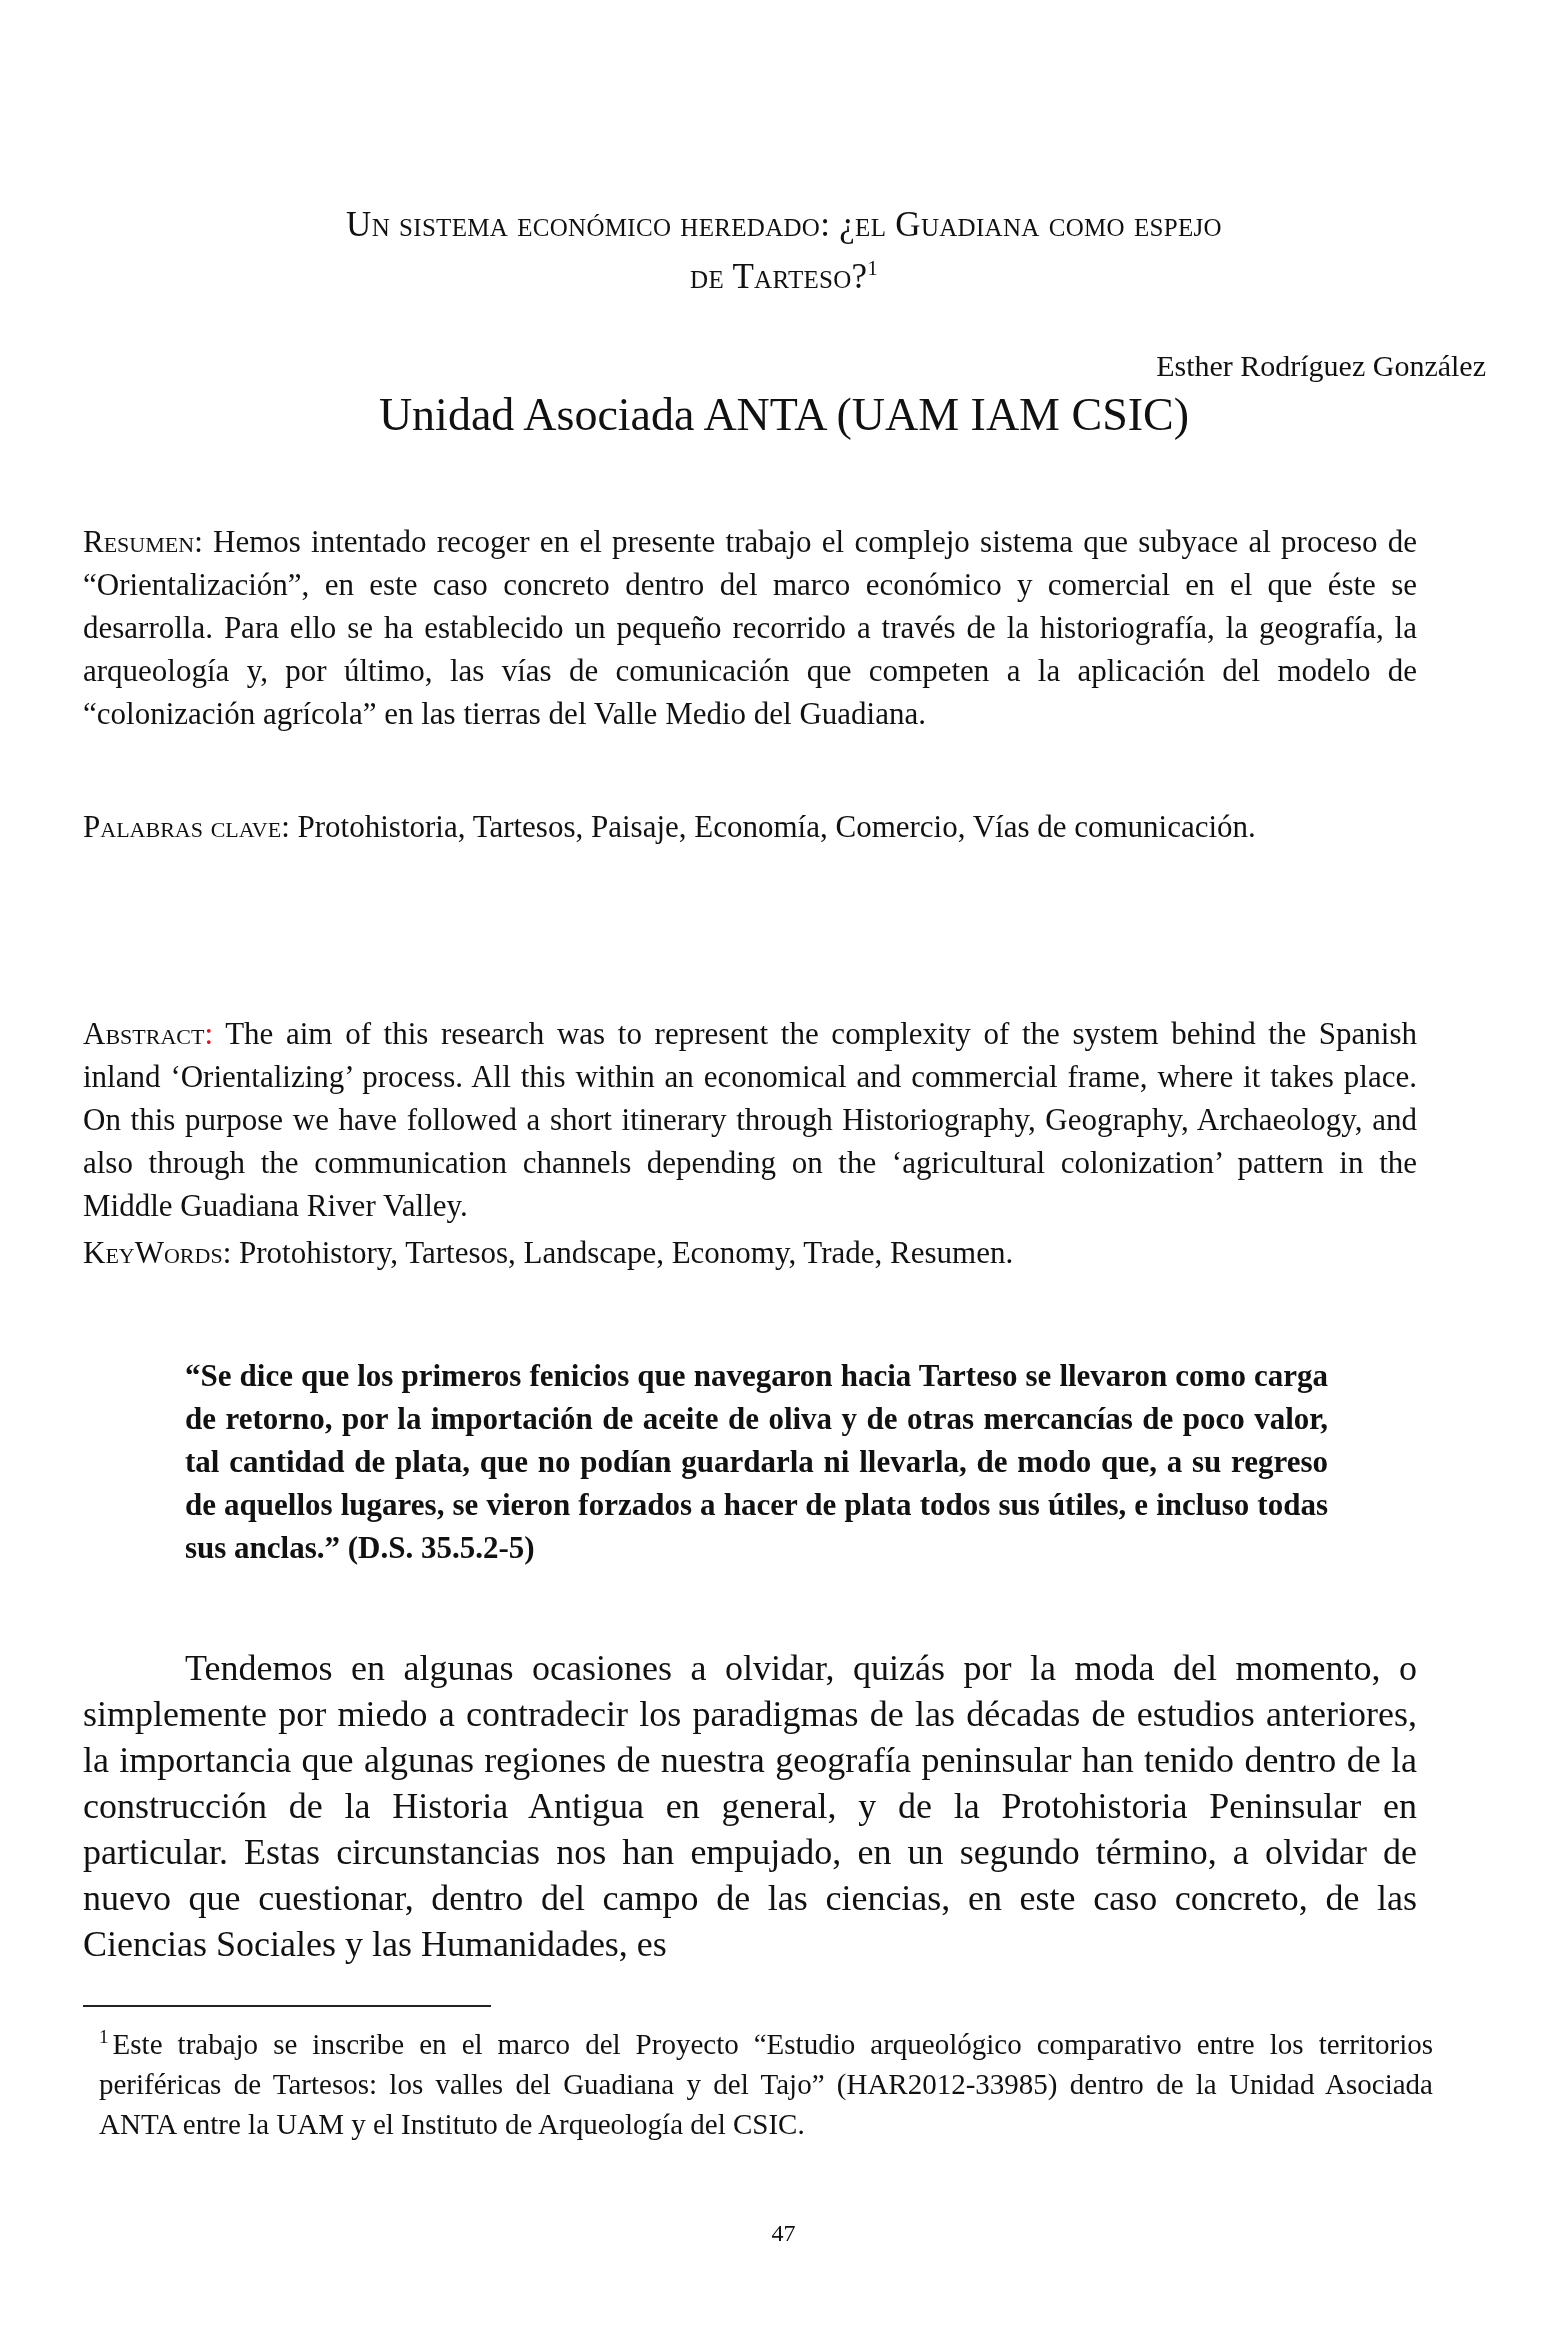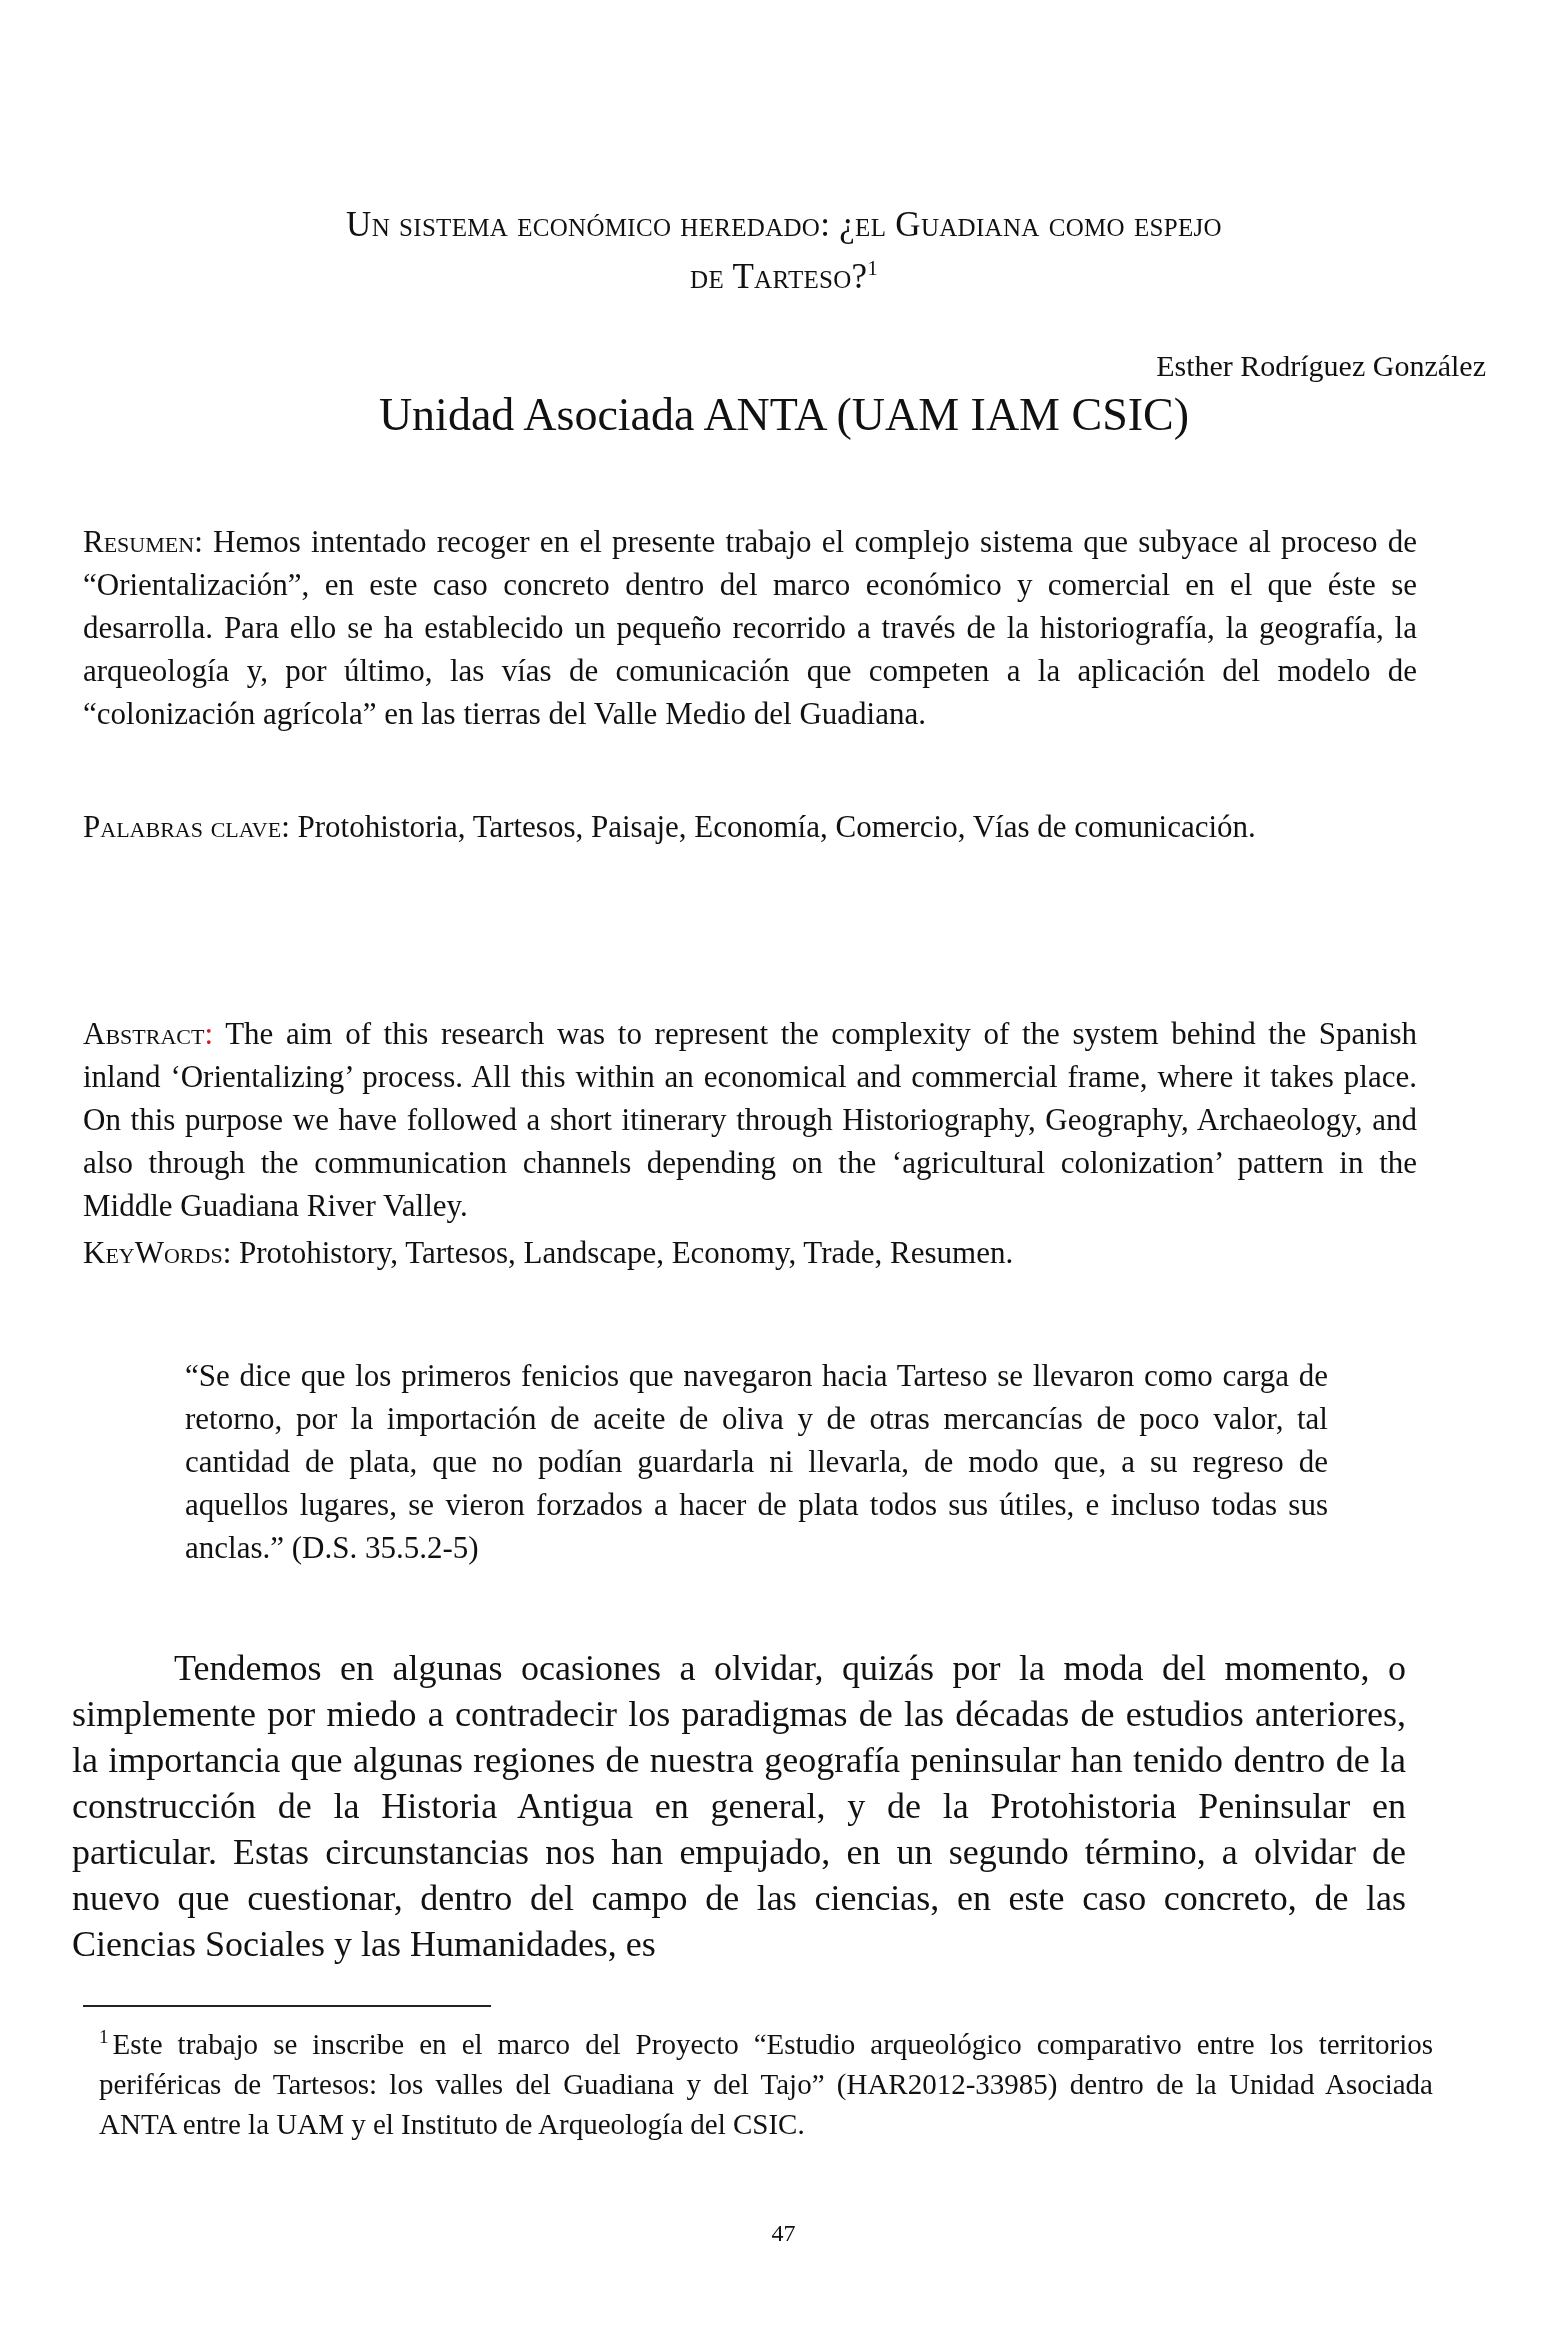--- a/index.html
+++ b/index.html
@@ -31,24 +31,24 @@
     font-size: 31px; line-height: 43px; text-align: justify;
   }
   .para .label { font-variant: small-caps; }
   .para .red { color: #e0141e; }
   .resumen { top: 520px; }
   .palabras { top: 805px; }
   .abstract { top: 994px; margin-top: 18px; }
   .keywords { top: 1231px; }
   .quote {
     position: absolute; left: 185px; width: 1143px; top: 1354px;
-    font-size: 31px; line-height: 43px; text-align: justify;
+    font-size: 31px; line-height: 43px; text-align: justify; font-weight: bold;
   }
   .body-text {
-    position: absolute; left: 72px; width: 1334px; top: 1645px;
+    position: absolute; left: 83px; width: 1334px; top: 1645px;
     font-size: 36px; line-height: 46px; text-align: justify;
     text-indent: 102px;
   }
   .fn-rule {
     position: absolute; left: 83px; top: 2005px; width: 408px; height: 0;
     border-top: 2px solid #222;
   }
   .footnote {
     position: absolute; left: 99px; width: 1334px; top: 2024px;
     font-size: 29px; line-height: 40px; text-align: justify;

